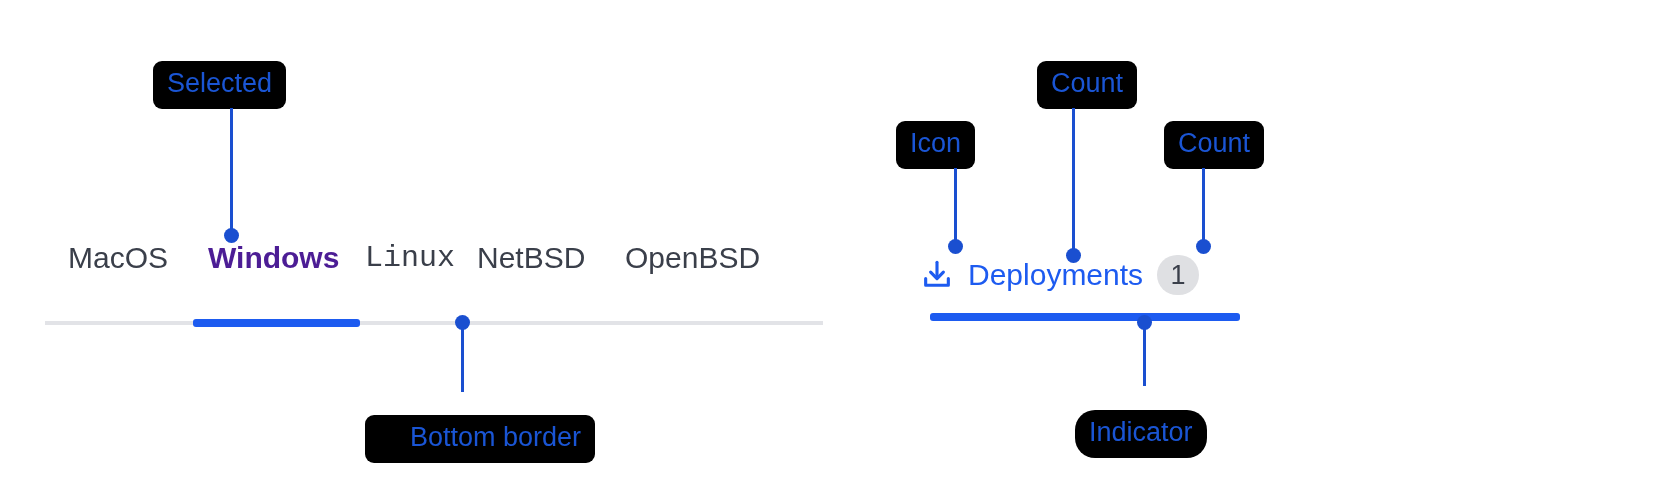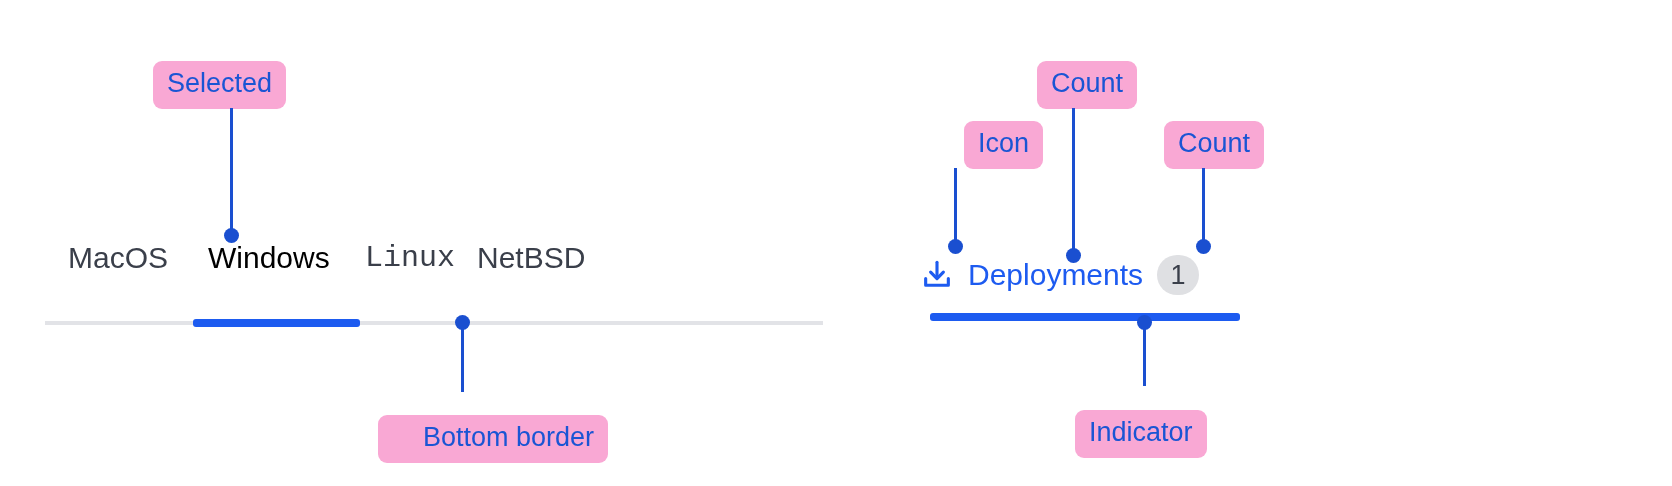--- a/index.html
+++ b/index.html
@@ -11,21 +11,21 @@
     width: 1672px;
     height: 486px;
     position: relative;
     font-family: "Liberation Sans", sans-serif;
     overflow: hidden;
   }
 
   
   .anno-pill {
     position: absolute;
-    background: #f9a8d4;
+    background: #000000;
     color: #1a55d4;
     font-size: 27px;
     line-height: 1;
     padding: 9px 14px 12px 14px;
     border-radius: 9px;
     white-space: nowrap;
     font-family: "Liberation Sans", sans-serif;
   }
 
   
@@ -53,21 +53,22 @@
   }
   .tab {
     position: absolute;
     top: 0;
     font-size: 30px;
     line-height: 1;
     color: #3a3f4a;
     white-space: nowrap;
   }
   .tab.selected {
-    color: #000000;
+    color: #4c1d95;
+    font-weight: bold;
   }
   #tabs-baseline {
     position: absolute;
     left: 0;
     top: 78px;
     width: 778px;
     height: 4px;
     background: #e2e3e7;
   }
   #tab-underline {
@@ -137,20 +138,21 @@
   <div id="tabs-baseline"></div>
 
   <div class="tab" style="left:23px;">MacOS</div>
 
   <div class="tab selected" style="left:163px;">Windows</div>
 
   <div class="tab" style="left:320px;font-family:Liberation Mono, monospace;">Linux</div>
 
   <div class="tab" style="left:432px;">NetBSD</div>
 
+  <div class="tab" style="left:580px;">OpenBSD</div>
 
   <div id="tab-underline"></div>
 </div>
 
 <div id="right-tab">
   <div id="deploy-row">
     <span>
       <svg id="download-icon" viewBox="0 0 24 24" fill="none" stroke="#1d5bf0" stroke-width="2.2" stroke-linecap="round" stroke-linejoin="round">
         <path d="M12 3 L12 14"></path>
         <path d="M7.5 10 L12 14.6 L16.5 10"></path>
@@ -162,29 +164,29 @@
   </div>
   <div id="deploy-indicator"></div>
 </div>
 
 <div class="anno-pill" style="left:153px; top:61px;">Selected</div>
 <div class="anno-line" style="left:230px; top:108px; height:128px;"></div>
 <div class="anno-dot" style="left:224px; top:228px;"></div>
 
 <div class="anno-dot" style="left:455px; top:315px;"></div>
 <div class="anno-line" style="left:461px; top:322px; height:70px;"></div>
-<div class="anno-pill" style="left:378px; top:415px;padding-left:45px;">Bottom border</div>
+<div class="anno-pill" style="left:365px; top:415px;padding-left:45px;">Bottom border</div>
 
-<div class="anno-pill" style="left:964px; top:121px;">Icon</div>
+<div class="anno-pill" style="left:896px; top:121px;">Icon</div>
 <div class="anno-line" style="left:954px; top:168px; height:80px;"></div>
 <div class="anno-dot" style="left:948px; top:239px;"></div>
 
 <div class="anno-pill" style="left:1037px; top:61px;">Count</div>
 <div class="anno-line" style="left:1072px; top:108px; height:148px;"></div>
 <div class="anno-dot" style="left:1066px; top:248px;"></div>
 
 <div class="anno-pill" style="left:1164px; top:121px;">Count</div>
 <div class="anno-line" style="left:1202px; top:168px; height:80px;"></div>
 <div class="anno-dot" style="left:1196px; top:239px;"></div>
 
 <div class="anno-dot" style="left:1137px; top:315px;"></div>
 <div class="anno-line" style="left:1143px; top:322px; height:64px;"></div>
-<div class="anno-pill" style="left:1075px; top:410px;">Indicator</div>
+<div class="anno-pill" style="left:1075px; top:410px;border-radius:20px;">Indicator</div>
 
 </body></html>

